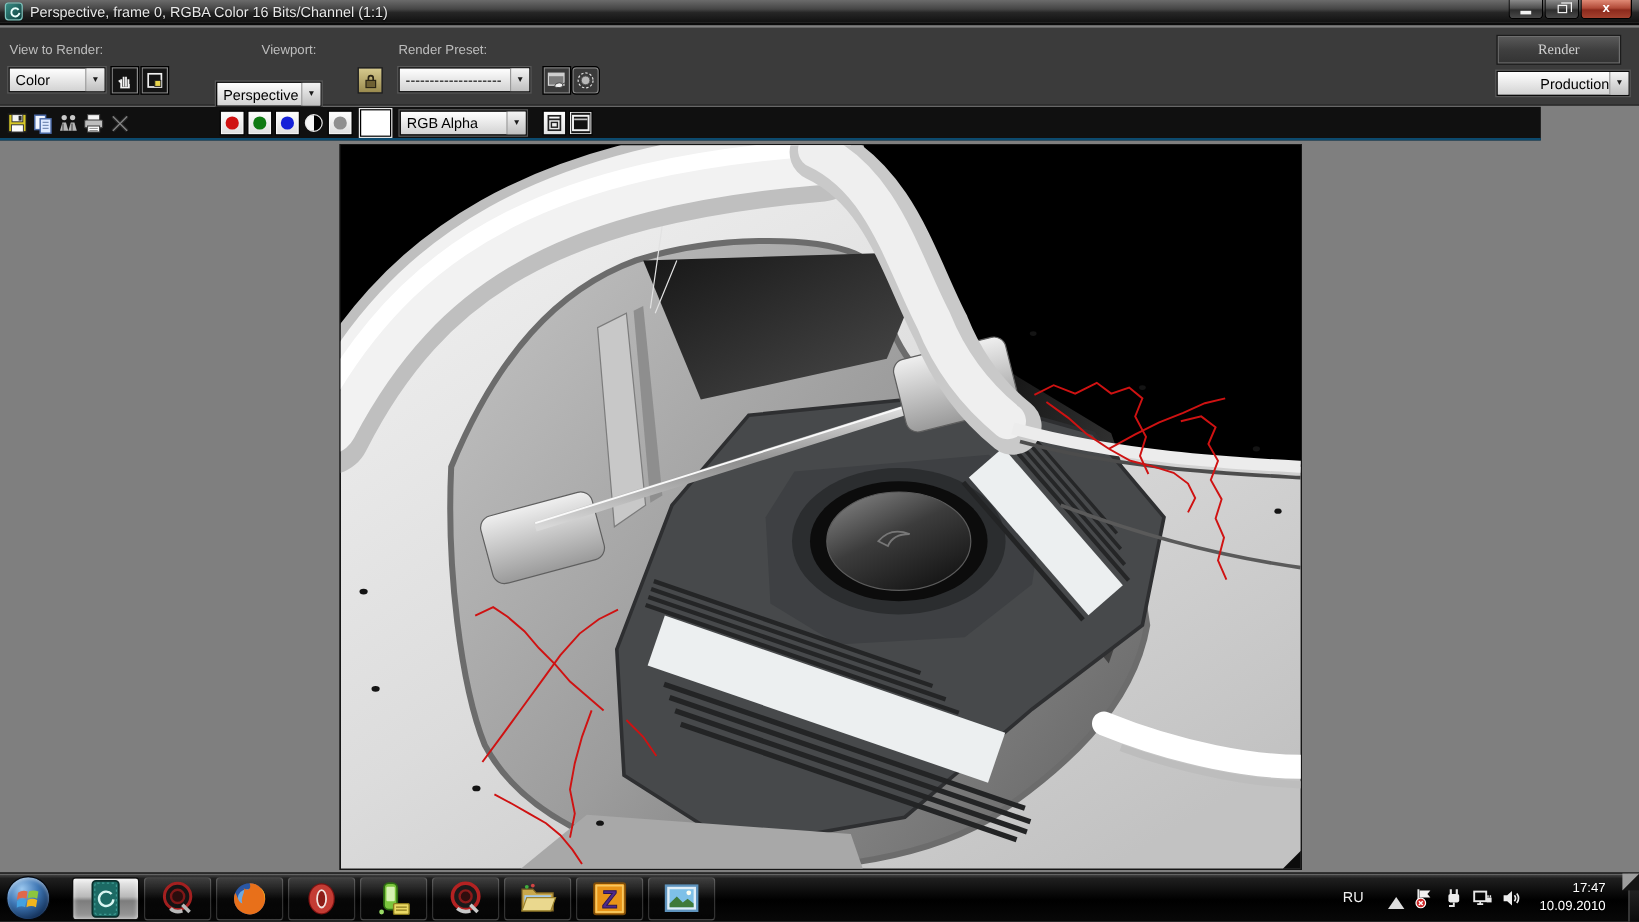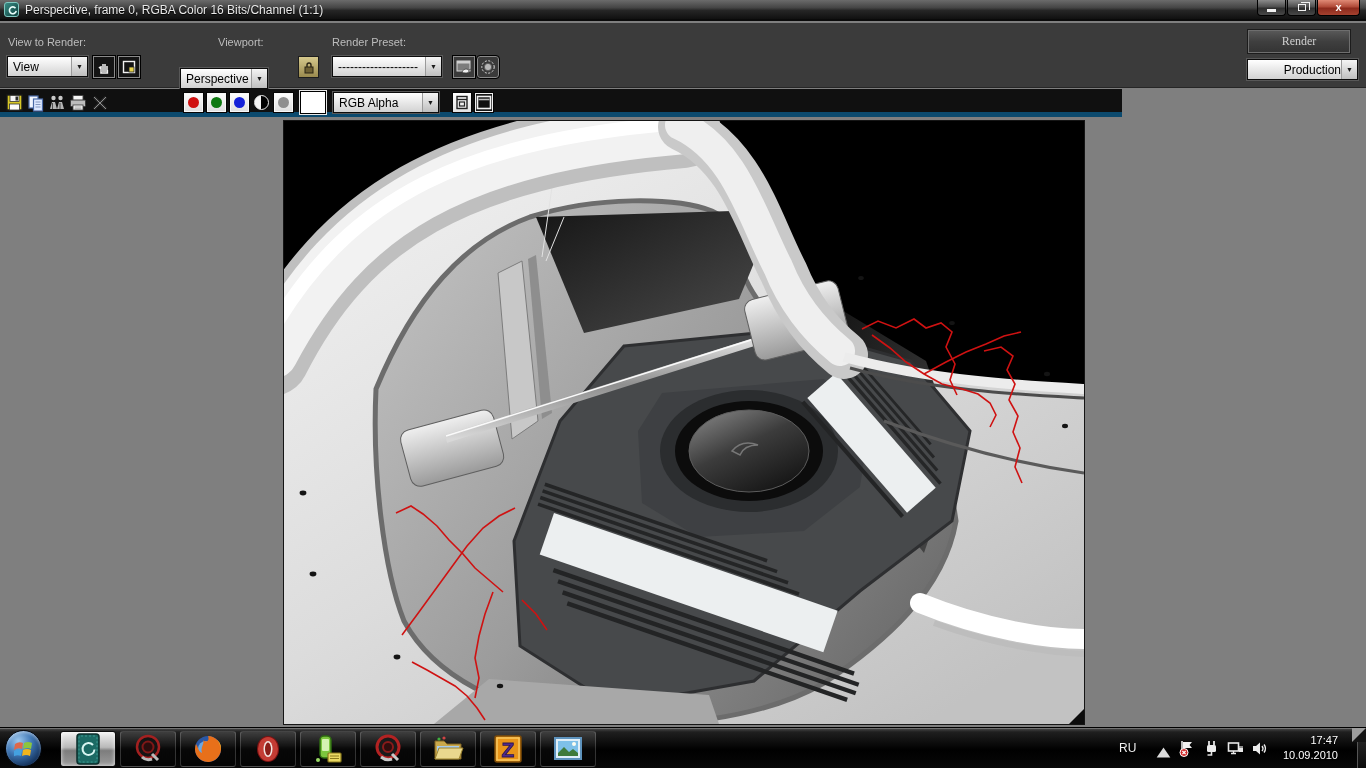--- a/index.html
+++ b/index.html
@@ -44,22 +44,22 @@
     border:1px solid #8a8a8a; outline:1px solid #000; display:flex; align-items:center; justify-content:center; }
   .lock-btn { position:absolute; width:21px; height:22px;
     background:linear-gradient(180deg,#d6c98d,#9a8a4e); border:1px solid #1d1d1d;
     display:flex; align-items:center; justify-content:center; }
   .render-btn { position:absolute; left:1248px; top:7px; width:102px; height:23px;
     background:linear-gradient(180deg,#585858,#3f3f3f 50%,#343434);
     border:1px solid #6e6e6e; outline:1px solid #1c1c1c; color:#cfcfcf; font-size:12px;
     display:flex; align-items:center; justify-content:center;font-family:Liberation Serif, serif; }
 
   
-  .toolbar2 { position:absolute; left:0; top:89px; width:1122px; height:28px; background:#101010;
-    border-bottom:5px solid #0c4a6e; }
+  .toolbar2 { position:absolute; left:0; top:89px; width:1284px; height:28px; background:#101010;
+    border-bottom:2px solid #0c4a6e; }
   .flat-ico { position:absolute; top:5px; width:18px; height:18px; }
   .chan-btn { position:absolute; top:3px; width:21px; height:21px;
     background:linear-gradient(180deg,#ffffff,#dedede); border:1px solid #050505;
     box-shadow:inset 0 0 0 1px #f8f8f8; display:flex; align-items:center; justify-content:center; }
   .dot { width:11px; height:11px; border-radius:50%; }
   .mono-ico { position:absolute; top:6px; width:15px; height:15px; border-radius:50%;
     border:1px solid #e8e8e8; background:linear-gradient(90deg,#f5f5f5 0 50%,#000 50% 100%); }
   .swatch { position:absolute; top:2px; width:26px; height:23px; background:#fff;
     border:1px solid #000; box-shadow:0 0 0 1px #e8e8e8; }
   .sq-btn { position:absolute; top:3px; width:20px; height:21px; border:1px solid #050505;
@@ -123,21 +123,21 @@
         </div>
     </div>
   </div>
 
   <div class="toolbar1">
     <span class="tb-label" style="left:8px;">View to Render:</span>
     <span class="tb-label" style="left:196px;margin-left:22px;">Viewport:</span>
     <span class="tb-label" style="left:332px;">Render Preset:</span>
 
     <div class="combo" style="left:7px; top:33px; width:81px;">
-      <span class="val">View</span>
+      <span class="val">Color</span>
       <span class="arrow">▼</span>
     </div>
     <div class="tool-dark" style="left:93px; top:33px;">
       <svg width="14" height="14" viewBox="0 0 14 14">
         <path d="M4 13 V6 M6 12 V4 M8 12 V4 M10 12 V6 M4 9 L2 7 M3.2 13 h7.2 v-3" stroke="#f2f2f2" stroke-width="1.5" fill="none"></path>
       </svg>
     </div>
     <div class="tool-dark" style="left:118px; top:33px;">
       <svg width="14" height="14" viewBox="0 0 14 14">
         <rect x="1.5" y="1.5" width="11" height="11" fill="none" stroke="#f2f2f2" stroke-width="1.4"></rect>

